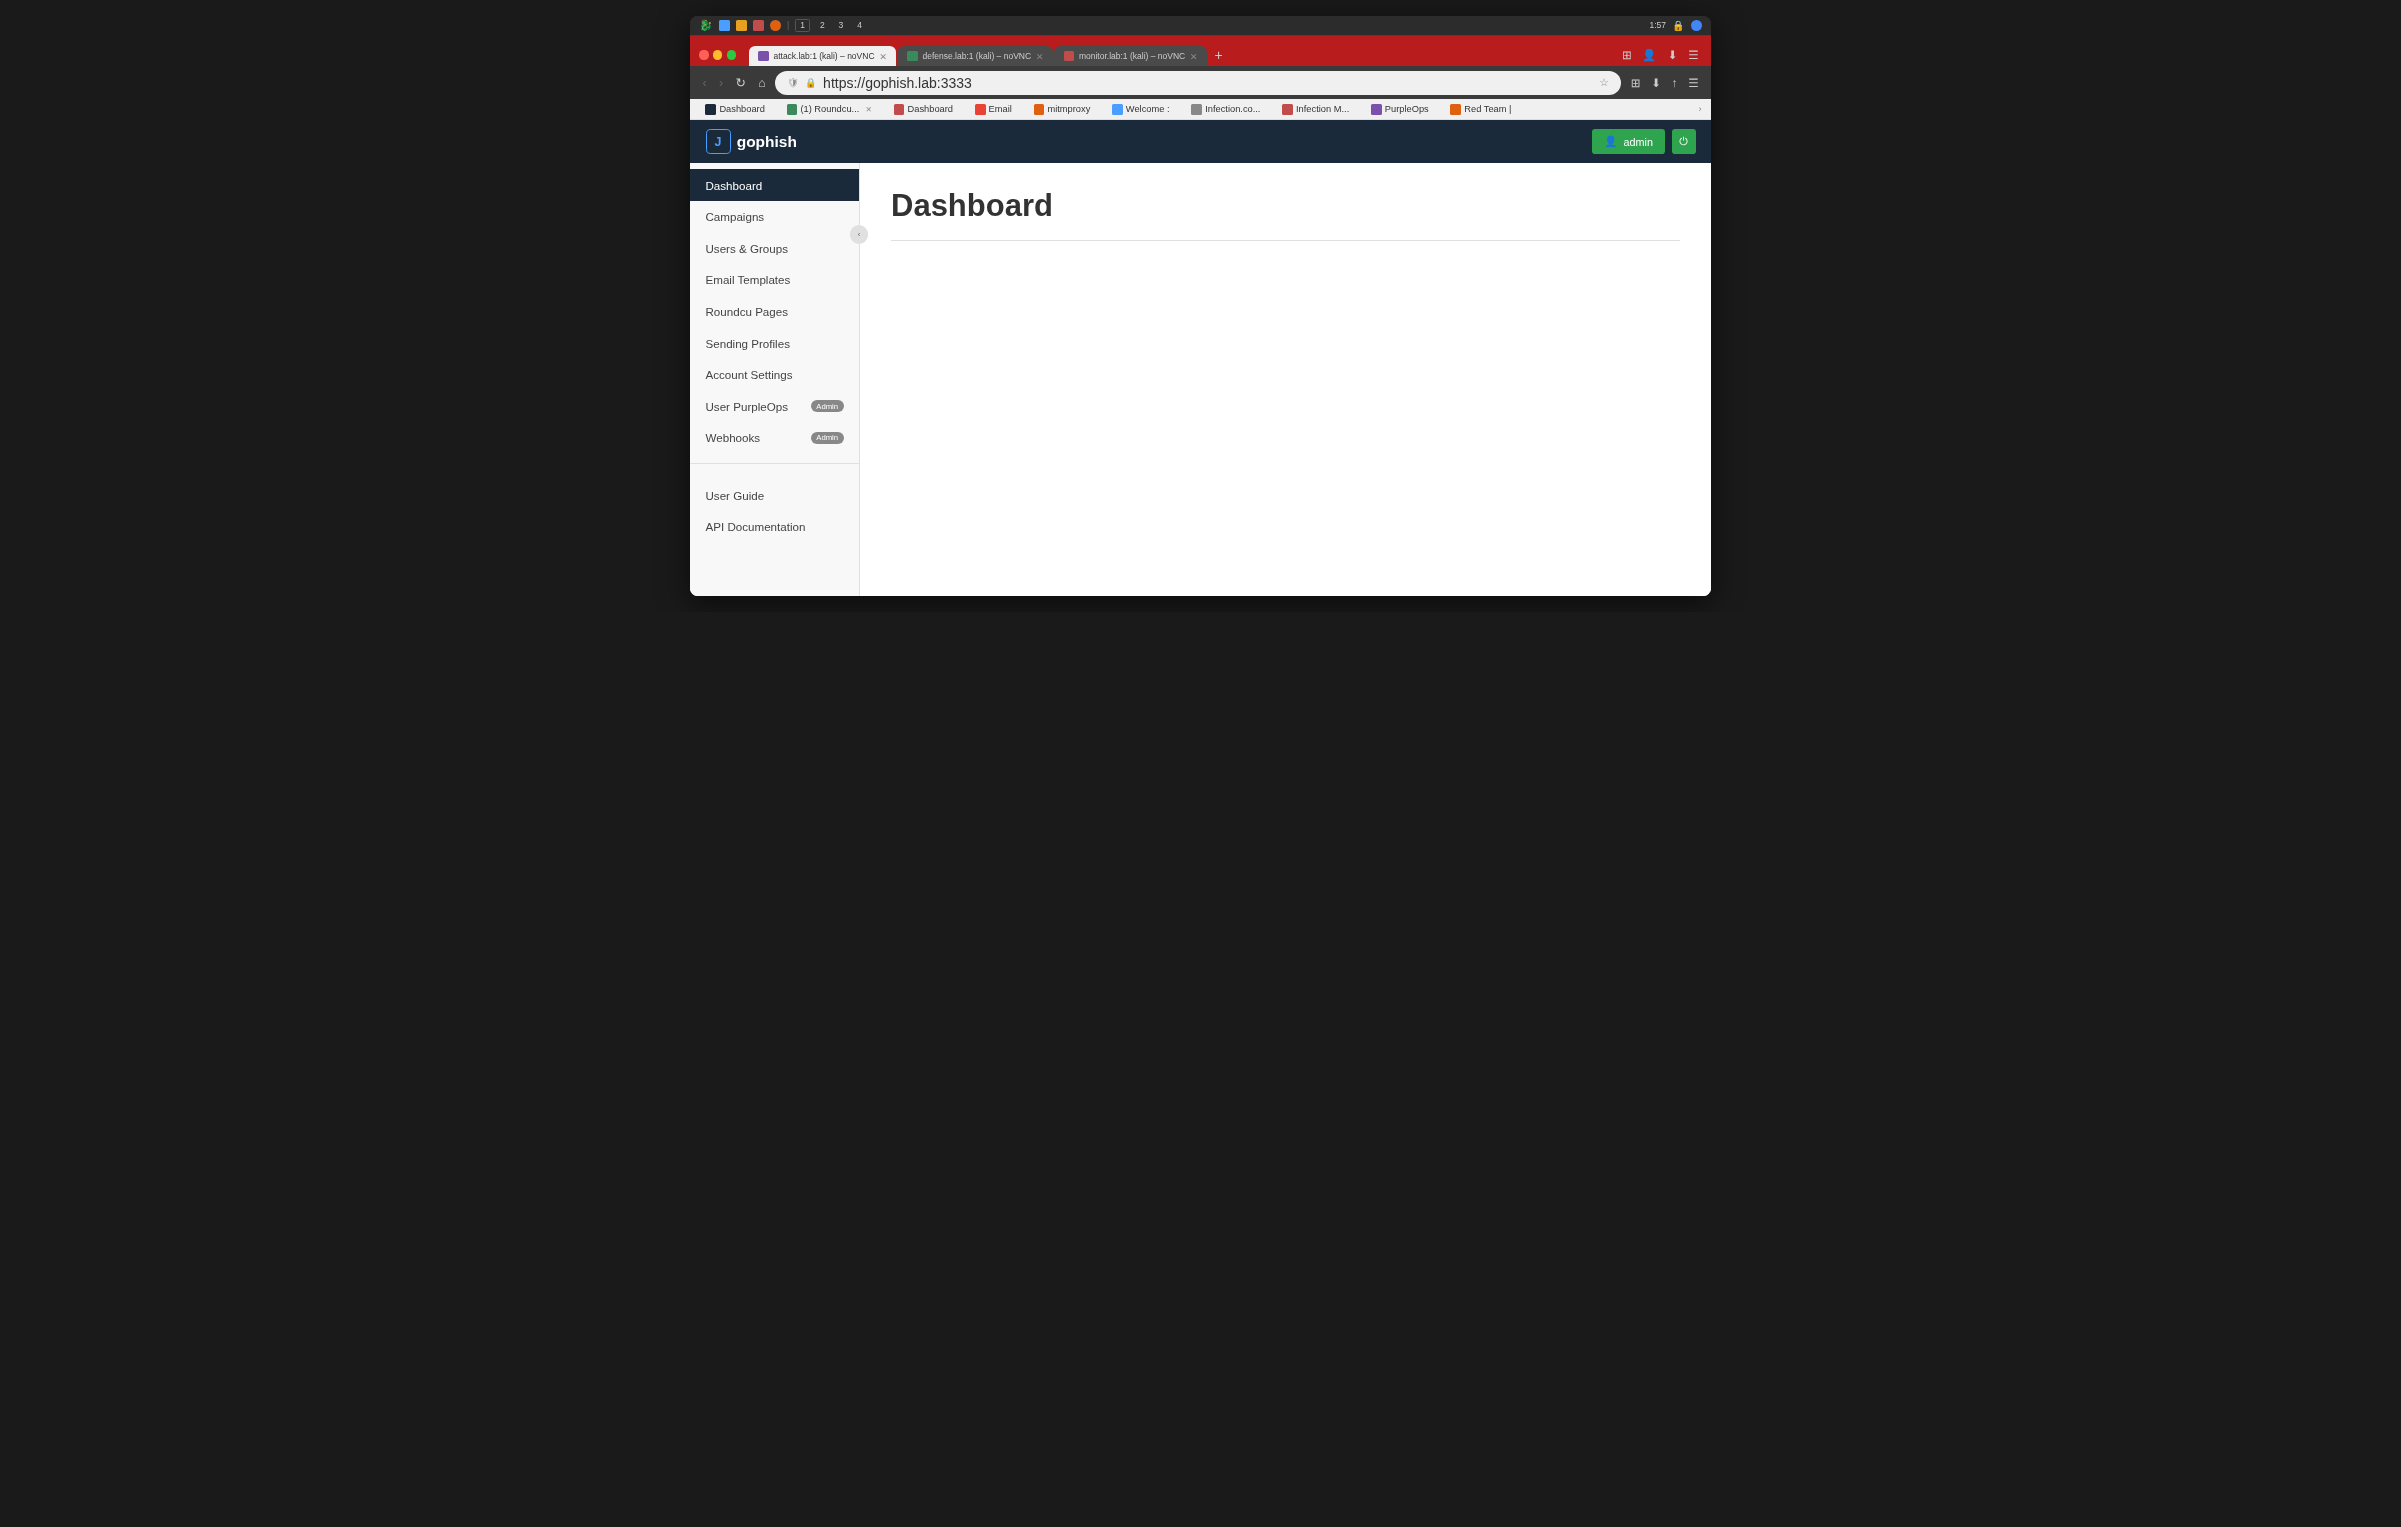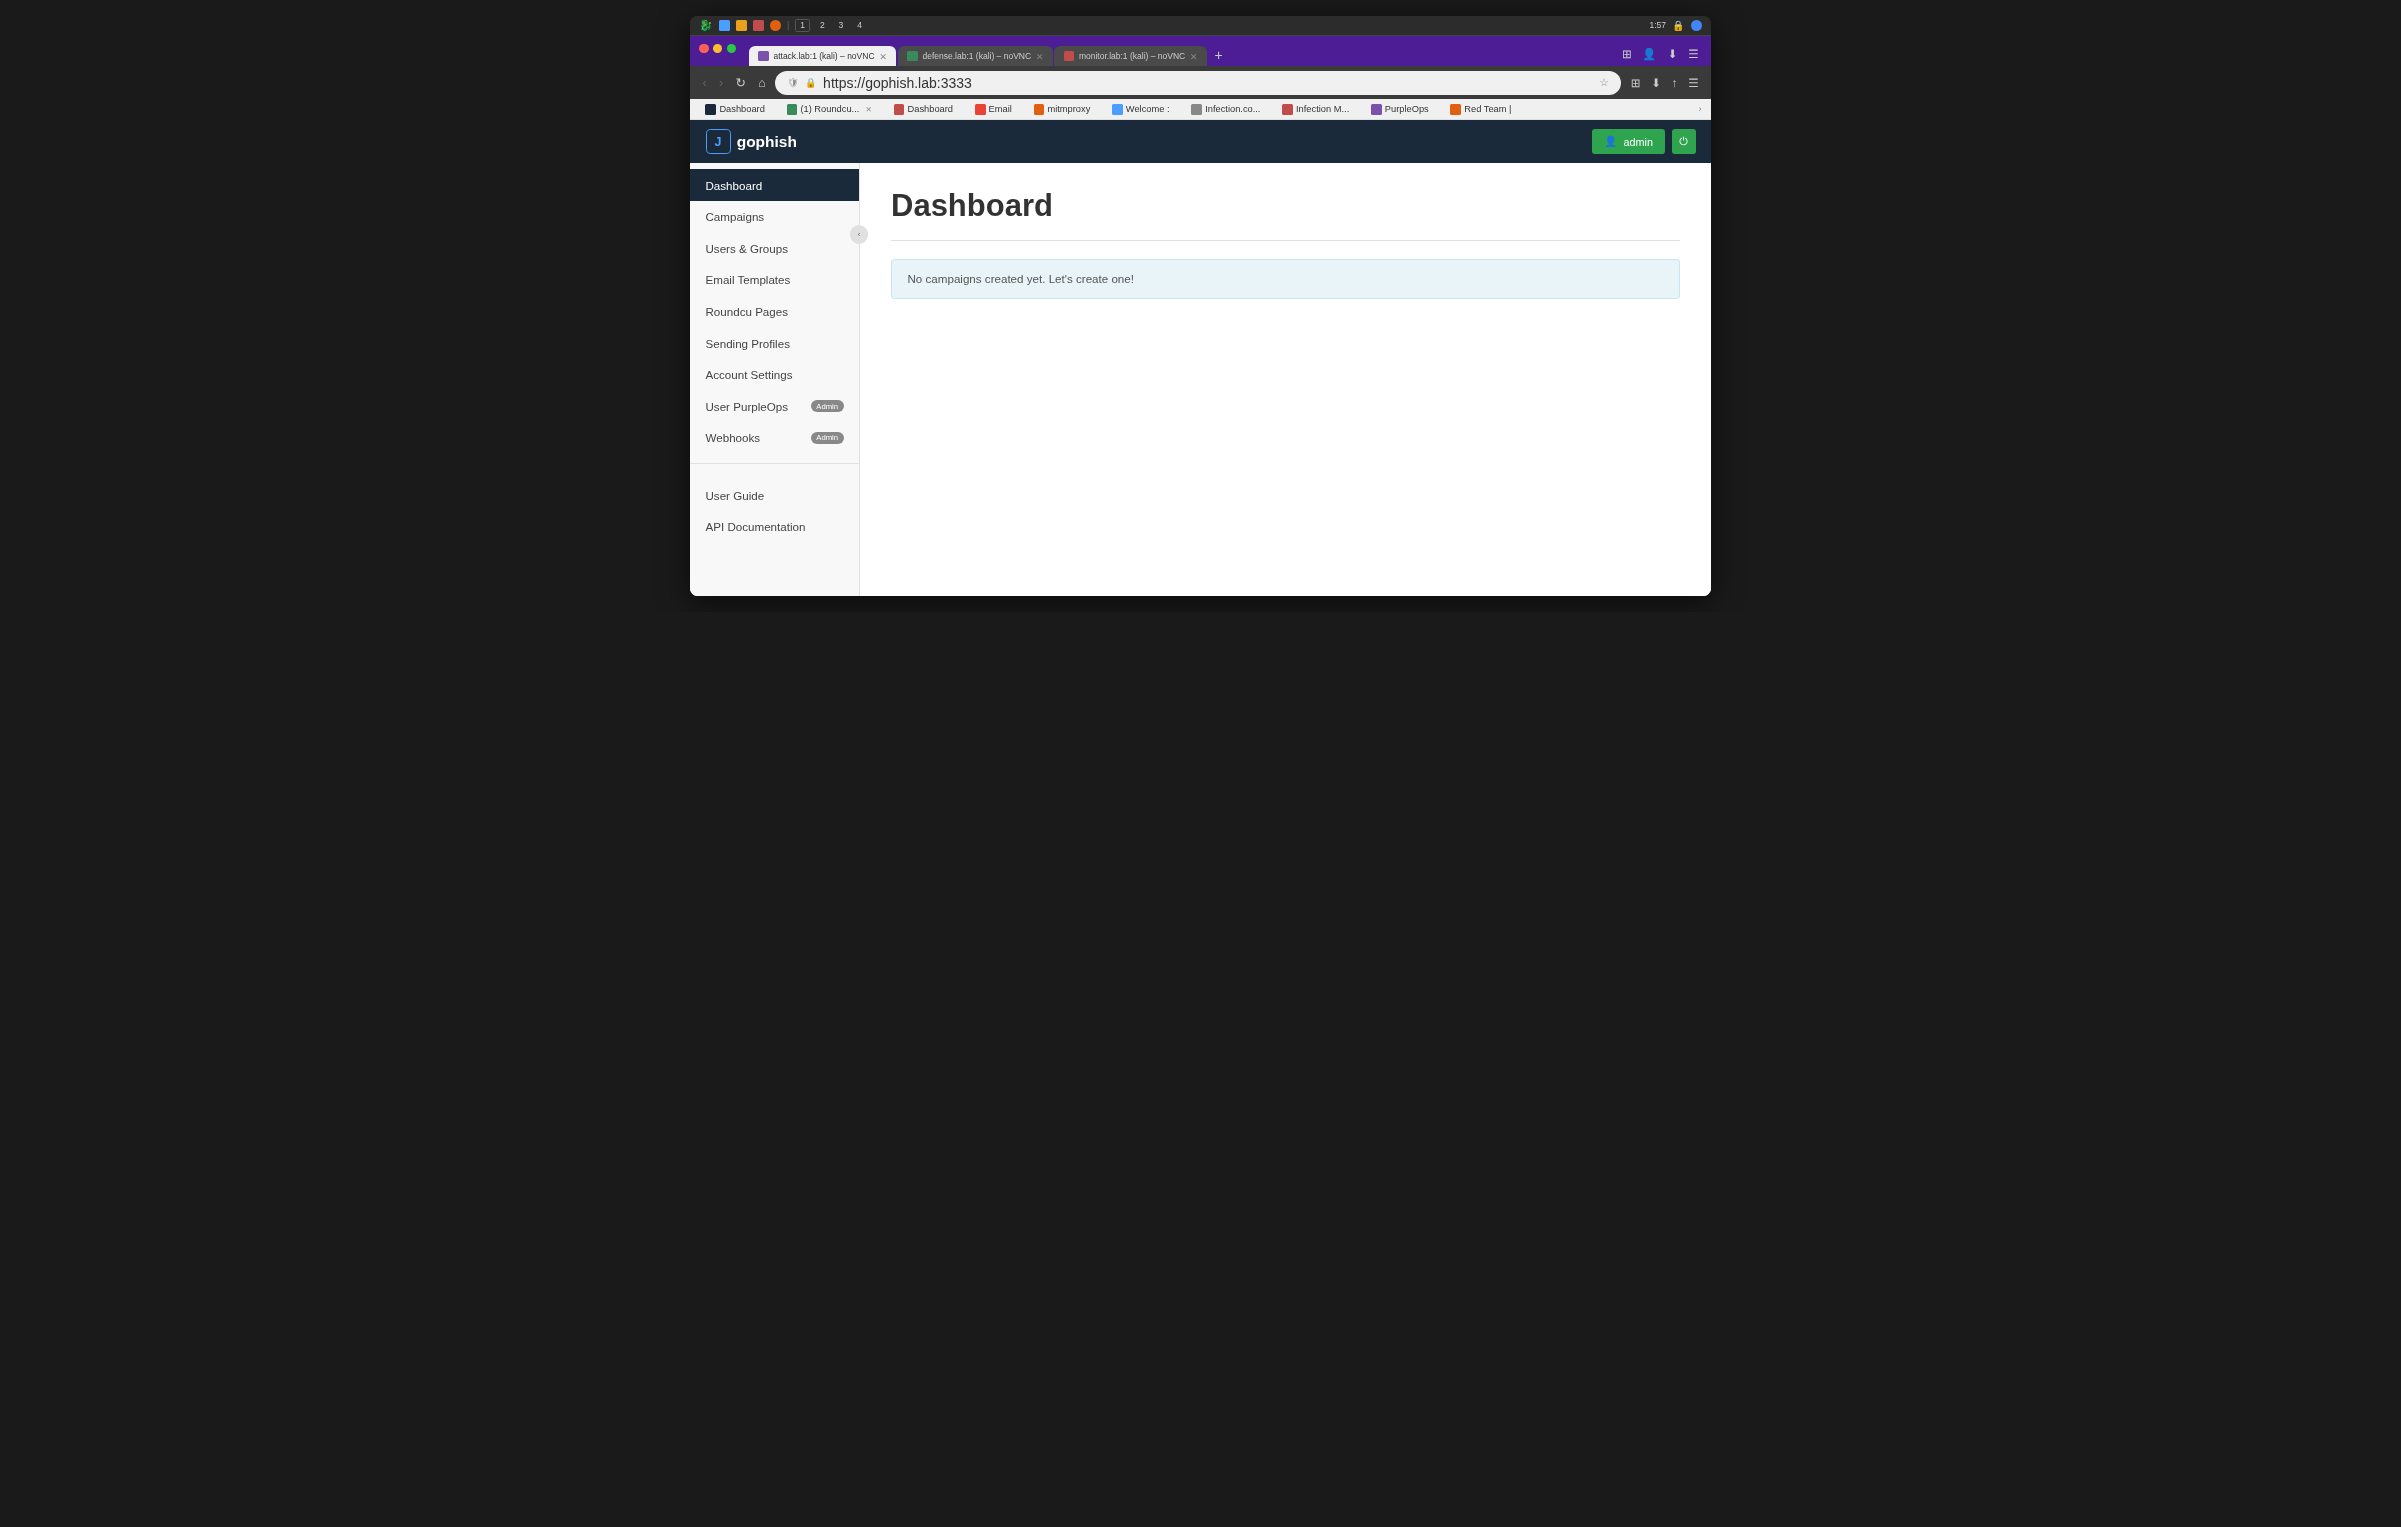--- a/index.html
+++ b/index.html
@@ -10,24 +10,24 @@
       background: #2c2c2c;
       border-radius: 7.7px;
       margin: 15.5px auto;
       max-width: 1021px;
       box-shadow: 0 7.7px 31px rgba(0,0,0,0.6);
       overflow: hidden;
     }
 
     
     .title-bar {
-      background: #4c1d95;
+      background: #b91c1c;
       padding: 7.7px 9.3px 0;
       display: flex;
-      align-items: flex-start;
+      align-items: center;
       gap: 6.2px;
     }
     .traffic-lights {
       display: flex;
       gap: 4.6px;
       margin-right: 6.2px;
     }
     .traffic-light {
       width: 9.3px; height: 9.3px;
       border-radius: 50%;
@@ -489,21 +489,18 @@
           </a>
           <a class="sidebar-item" href="#">
             <span>API Documentation</span>
           </a>
         </div>
       </aside>
 
       <main class="main-content">
         <h1 class="page-title">Dashboard</h1>
         <div class="page-divider"></div>
-        <div class="empty-state">
-          <span>No campaigns created yet. Let's create one!</span>
-        </div>
       </main>
     </div>
   </div>
 
 </div>
 
 
 </body></html>

